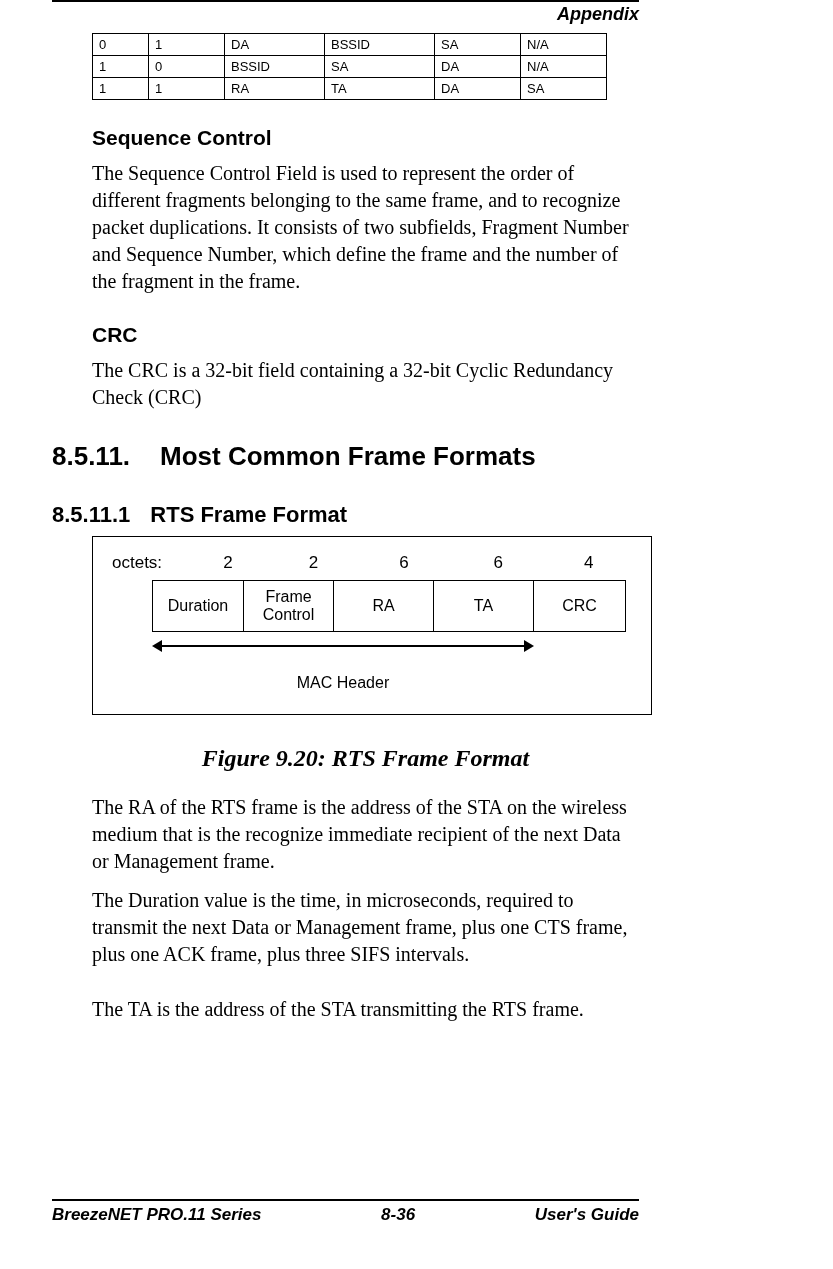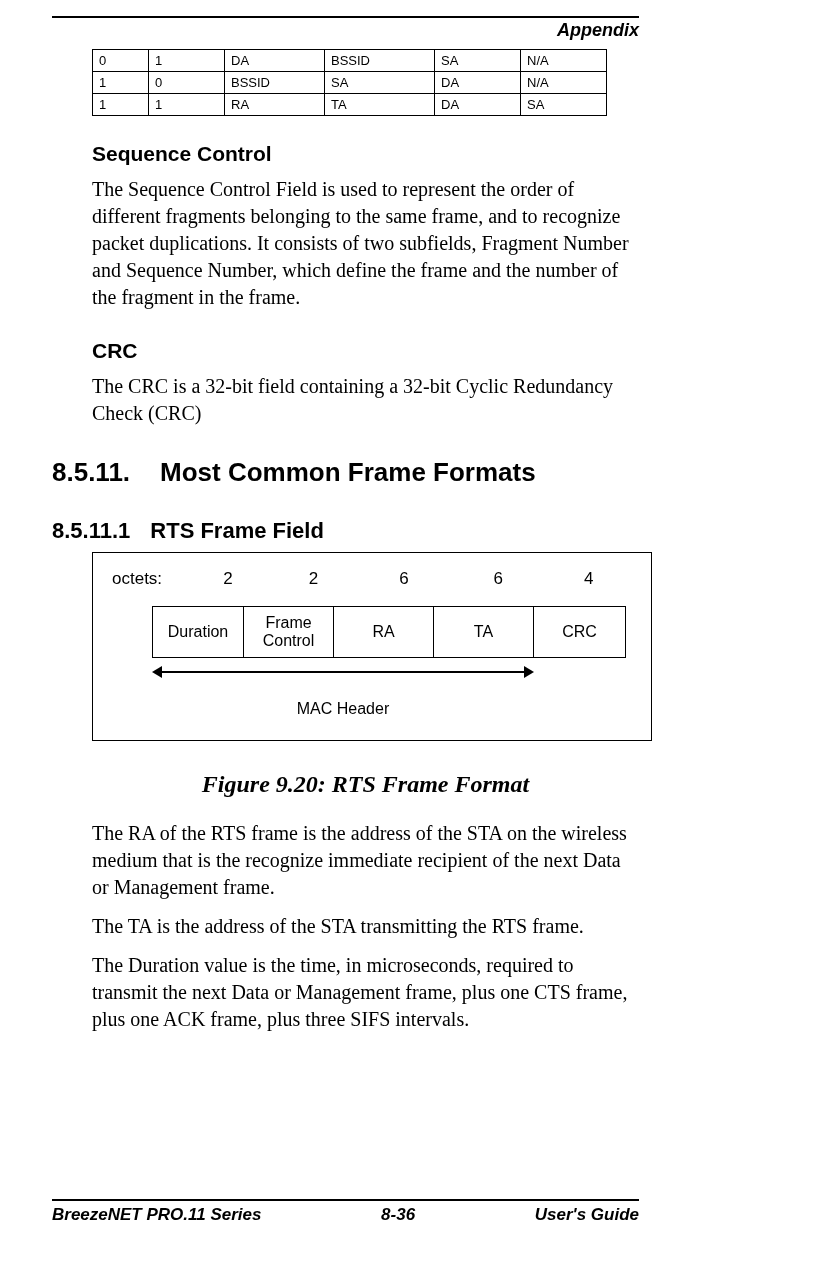--- a/index.html
+++ b/index.html
@@ -8,21 +8,21 @@
     padding: 0;
     width: 833px;
     background: #fff;
     font-family: "Times New Roman", Times, serif;
     color: #000;
   }
   .page {
     width: 691px;
     height: 1269px;
     position: relative;
-    padding: 16px 52px;
+    padding: 0 52px;
   }
   .top-rule {
     border-top: 2px solid #000;
     margin: 0 0 2px 0;
     width: 100%;
   }
   .header-right {
     text-align: right;
     font-family: Arial, Helvetica, sans-serif;
     font-weight: bold;
@@ -91,21 +91,21 @@
     font-family: Arial, Helvetica, sans-serif;
     font-size: 17px;
   }
   .fig-inner {
     width: 520px;
     margin: 0 auto;
   }
   .octet-row {
     display: flex;
     align-items: baseline;
-    margin-bottom: 17px;
+    margin-bottom: 7px;
   }
   .octet-label { width: 78px; }
   .oct-cell { text-align: center; }
   .w-a { width: 90px; }
   .w-b { width: 92px; }
   .w-c { width: 100px; }
   .w-d { width: 100px; }
   .w-e { width: 92px; }
   .frame-row {
     display: flex;
@@ -223,21 +223,21 @@
     <p class="body">The Sequence Control Field is used to represent the order of different fragments belonging to the same frame, and to recognize packet duplications. It consists of two subfields, Fragment Number and Sequence Number, which define the frame and the number of the fragment in the frame.</p>
 
     <h3 class="sub">CRC</h3>
     <p class="body">The CRC is a 32-bit field containing a 32-bit Cyclic Redundancy Check (CRC)</p>
 
     <h2 class="sec">
       <span class="sec-num">8.5.11.</span><span>Most Common Frame Formats</span>
     </h2>
 
     <h3 class="subsec">
-      <span class="subsec-num">8.5.11.1</span><span>RTS Frame Field</span>
+      <span class="subsec-num">8.5.11.1</span><span>RTS Frame Format</span>
     </h3>
 
     <div class="figure-box">
       <div class="fig-inner">
         <div class="octet-row">
           <span class="octet-label">octets:</span>
           <span class="oct-cell w-a">2</span>
           <span class="oct-cell w-b">2</span>
           <span class="oct-cell w-c">6</span>
           <span class="oct-cell w-d">6</span>
@@ -255,22 +255,22 @@
           <div class="arrow-line"></div>
           <div class="arrow-right"></div>
         </div>
         <div class="mac-label">MAC Header</div>
       </div>
     </div>
 
     <p class="fig-caption">Figure 9.20: RTS Frame Format</p>
 
     <p class="body" style="margin-bottom:12px">The RA of the RTS frame is the address of the STA on the wireless medium that is the recognize immediate recipient of the next Data or Management frame.</p>
+    <p class="body">The Duration value is the time, in microseconds, required to transmit the next Data or Management frame, plus one CTS frame, plus one ACK frame, plus three SIFS intervals.</p>
     <p class="body" style="margin-bottom:12px">The TA is the address of the STA transmitting the RTS frame.</p>
-    <p class="body">The Duration value is the time, in microseconds, required to transmit the next Data or Management frame, plus one CTS frame, plus one ACK frame, plus three SIFS intervals.</p>
 
   </div>
 
   <div class="footer">
     <div class="footer-rule"></div>
     <div class="footer-row">
       <span>BreezeNET PRO.11 Series</span>
       <span>8-36</span>
       <span>User's Guide</span>
     </div>

